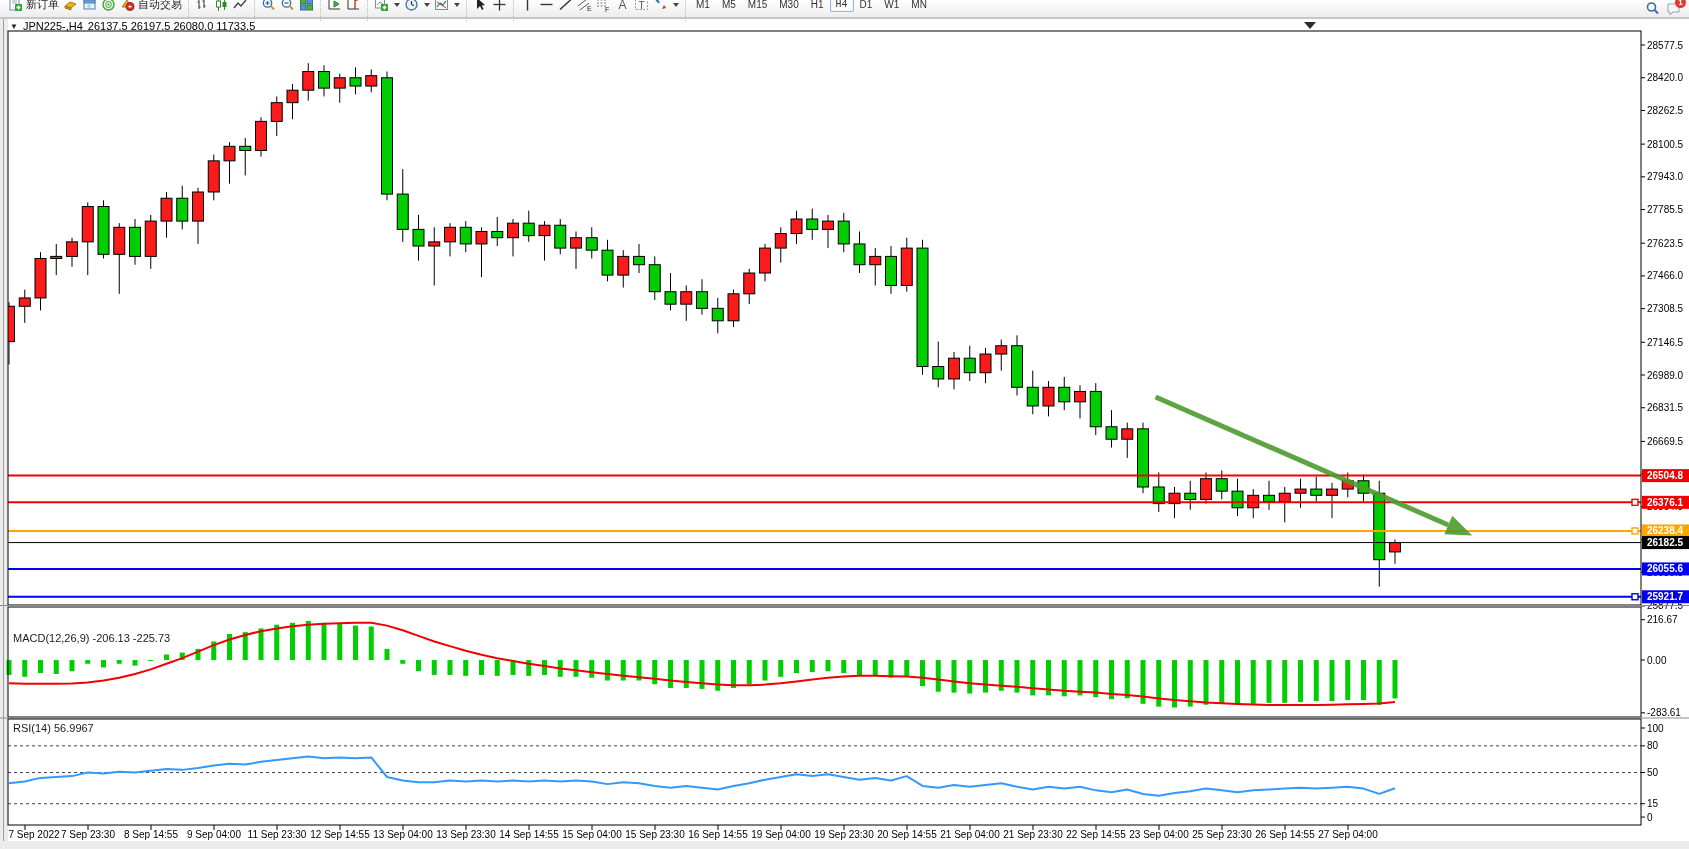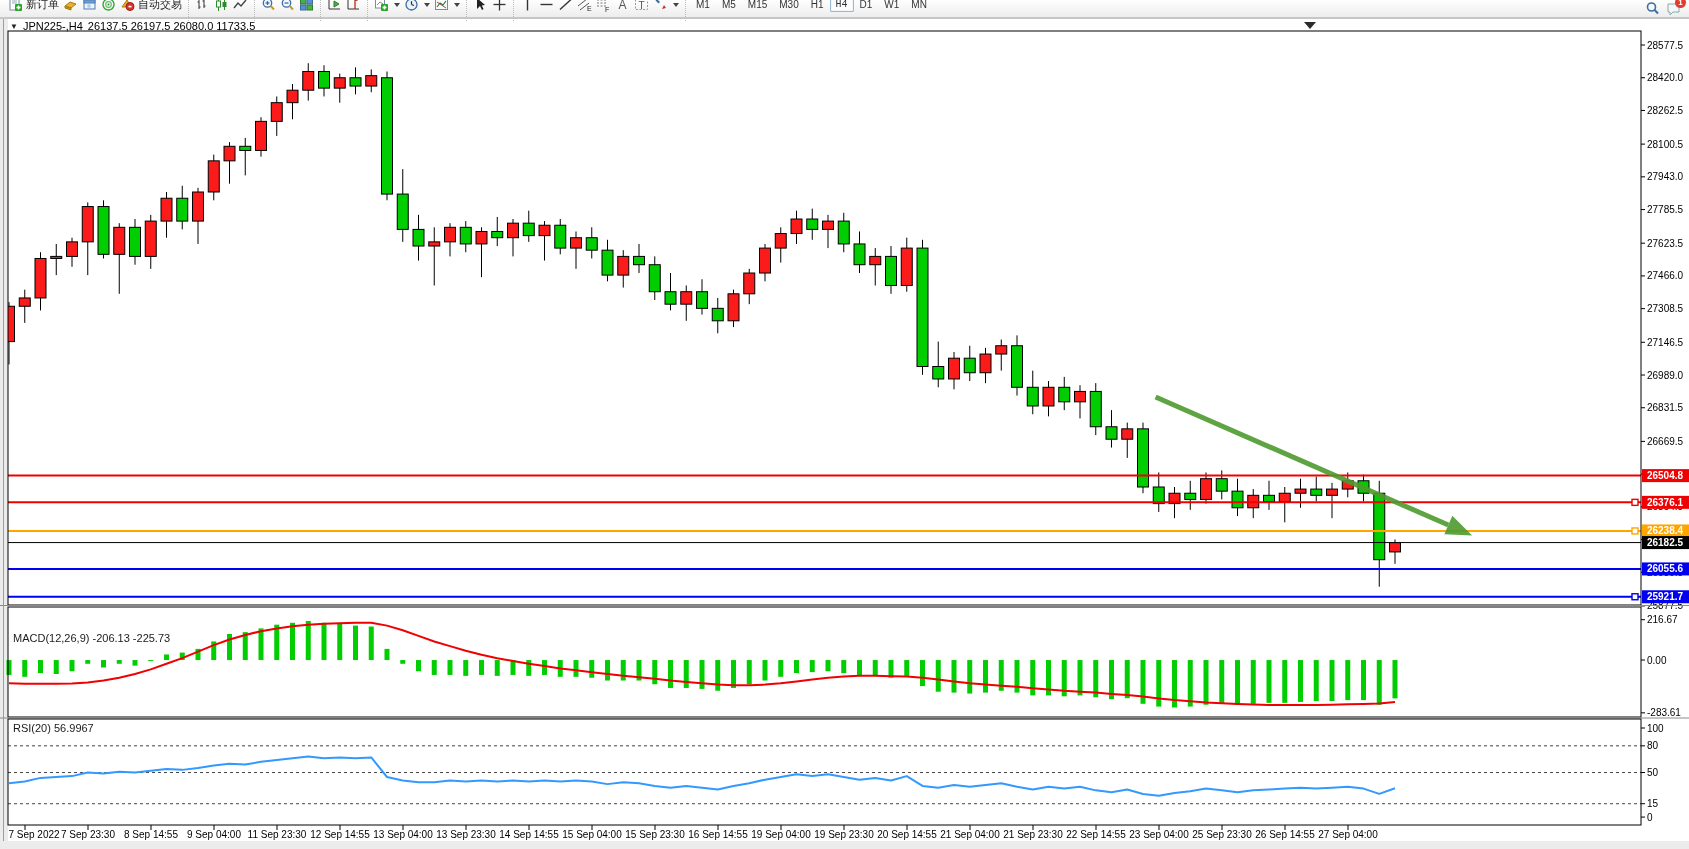--- a/index.html
+++ b/index.html
@@ -343,21 +343,21 @@
   <span>JPN225-,H4</span>
   <span>26137.5 26197.5 26080.0 11733.5</span>
 </div>
 <div class="shift-marker"></div>
 
 <div class="panel-label" id="macd-label">
   <span>MACD(12,26,9)</span>
   <span>-206.13 -225.73</span>
 </div>
 <div class="panel-label" id="rsi-label">
-  <span>RSI(20)</span>
+  <span>RSI(14)</span>
   <span>56.9967</span>
 </div>
 
 <svg id="chart-svg" width="1689" height="849" viewBox="0 0 1689 849">
     <rect x="0" y="18" width="1689" height="831" fill="#fff" stroke="none"></rect>
     <rect x="0" y="18" width="8" height="831" fill="#ececec"></rect>
     <line x1="3.5" y1="18" x2="3.5" y2="849" stroke="#9e9e9e"></line>
     <rect x="0" y="841" width="1689" height="8" fill="#ececec"></rect>
     <line x1="0" y1="18.5" x2="1689" y2="18.5" stroke="#c6c6c6"></line>
     <clipPath id="mainclip">

